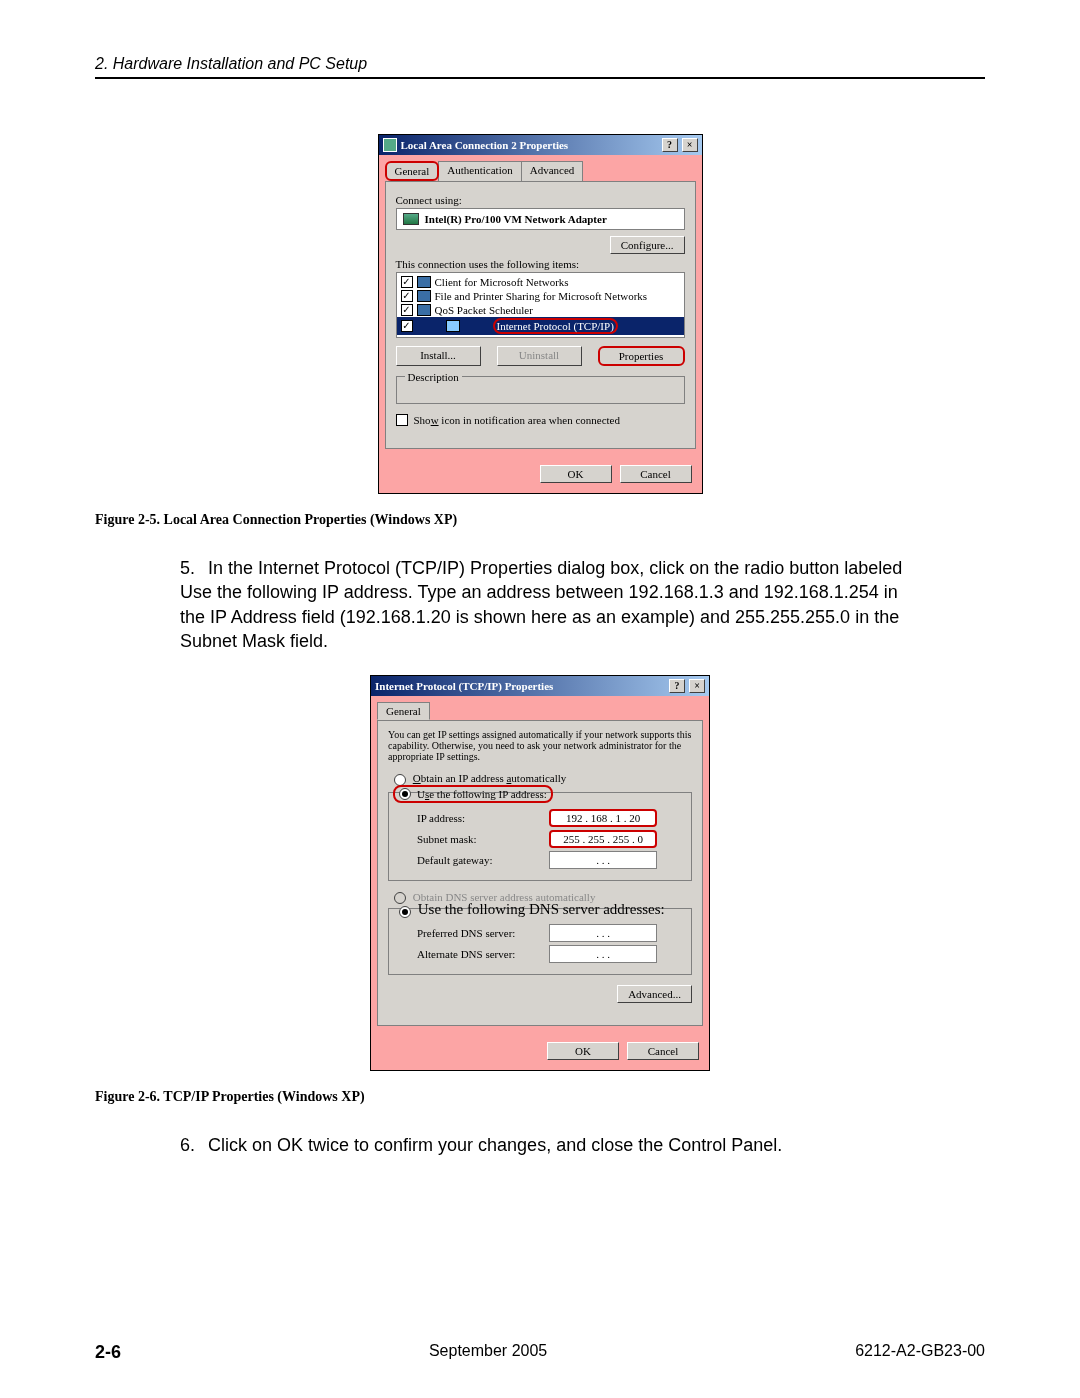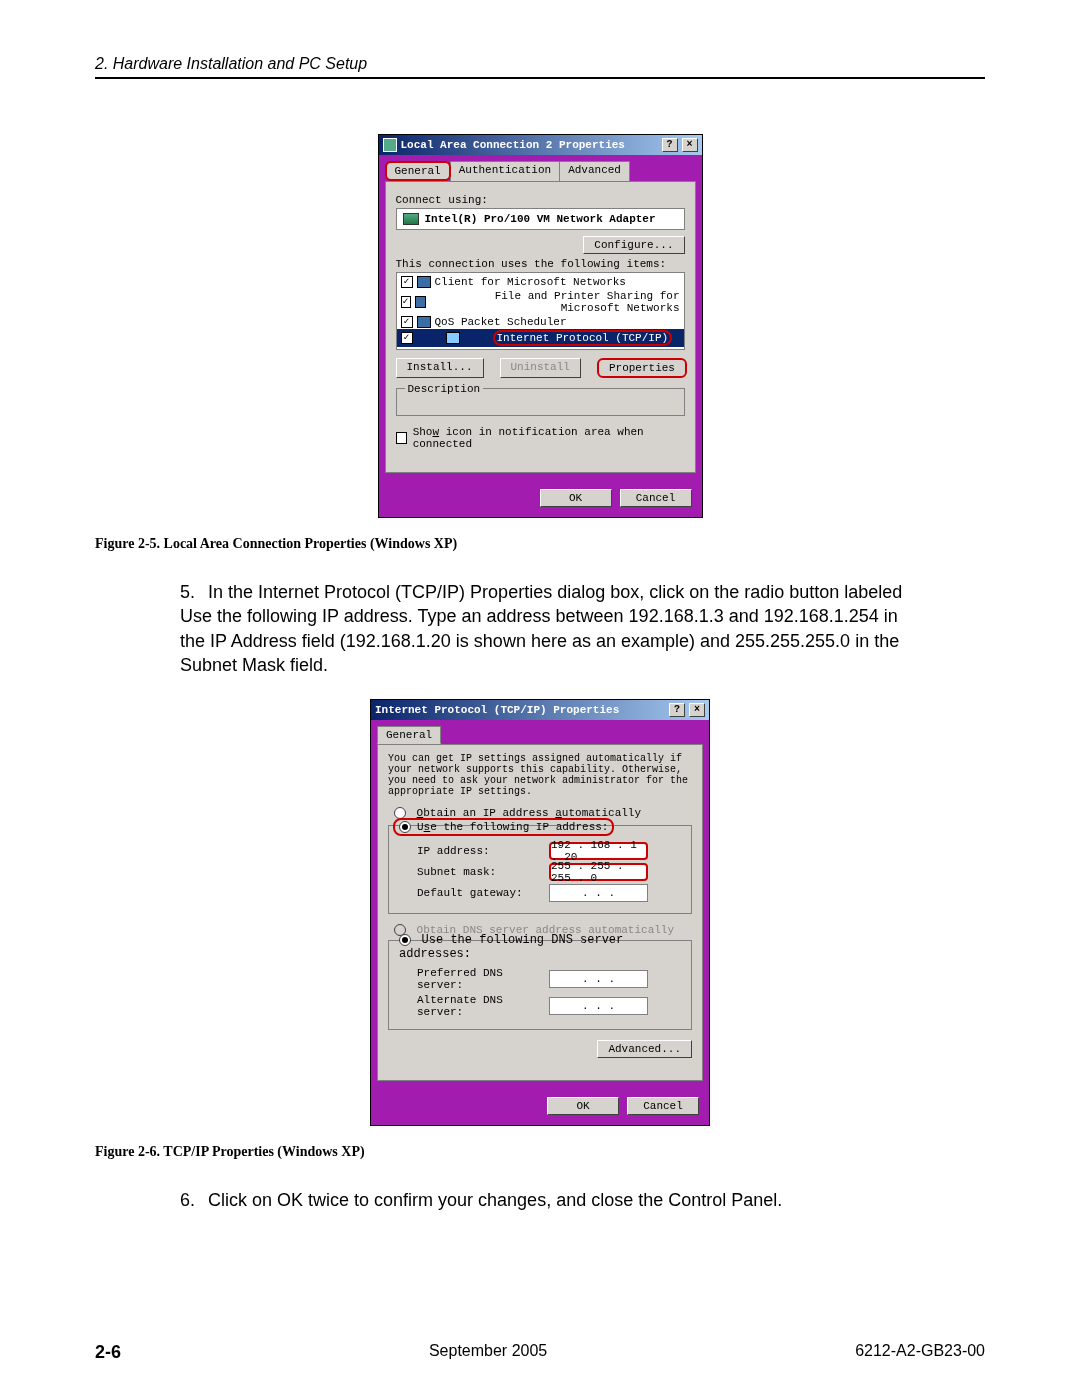--- a/index.html
+++ b/index.html
@@ -26,23 +26,23 @@
     margin-bottom: 30px;
   }
   .screenshot-wrap {
     display: flex;
     justify-content: center;
     margin-top: 55px;
   }
   
   .win-dialog {
     width: 325px;
-    background: #a21caf;
+    background: #fca5a5;
     border: 1px solid #000;
-    font-family: Liberation Mono, monospace;
+    font-family: Liberation Serif, serif;
     font-size: 11px;
     color: #000;
   }
   .titlebar {
     background: linear-gradient(to right, #0a246a, #a6caf0);
     color: #fff;
     font-weight: bold;
     padding: 3px 4px;
     display: flex;
     align-items: center;
@@ -175,21 +175,21 @@
     position:relative;
   }
   .radio.on::after{
     content:""; width:6px; height:6px; background:#000; border-radius:50%;
     position:absolute; top:2px; left:2px;
   }
   .field-row { display:flex; align-items:center; gap:2px; margin:3px 0 3px 20px; }
   .field-row .fld-label { width:130px; font-size:11px; }
   .ip-box {
     background:#fff; border:1px solid #808080;
-    width:99px; height:18px; font-size:11px;
+    width:108px; height:18px; font-size:11px;
     display:flex; justify-content:center; align-items:center; gap:4px;
   }
   .ip-box.ring { border:2px solid #c00; border-radius:4px; }
   .red-ring-row {
     border:2px solid #c00; border-radius:8px; padding:1px 4px; display:inline-flex; align-items:center; gap:6px;
   }
   .disabled-text { color:#888; }
   .page-footer {
     position:absolute; bottom:35px; left:95px; right:95px;
     display:flex; justify-content:space-between;
@@ -317,21 +317,21 @@
           </div>
         </div>
 
         <div style="margin:10px 0 0 6px">
           <span class="radio" style="background:#d6d3ce"></span>
           <span class="disabled-text" style="font-size:11px;margin-left:4px">Obtain DNS server address automatically</span>
         </div>
         <div class="group" style="margin-top:4px;padding-top:2px">
           <div style="position:relative;top:-10px;left:2px">
             <span class="radio on"></span>
-            <span style="font-size:12px;margin-left:4px">Use the following DNS server addresses:</span>
+            <span style="font-size:15px;margin-left:4px">Use the following DNS server addresses:</span>
           </div>
           <div class="field-row" style="margin-top:-4px">
             <span class="fld-label">Preferred DNS server:</span>
             <span class="ip-box">.       .       .</span>
           </div>
           <div class="field-row">
             <span class="fld-label">Alternate DNS server:</span>
             <span class="ip-box">.       .       .</span>
           </div>
         </div>

